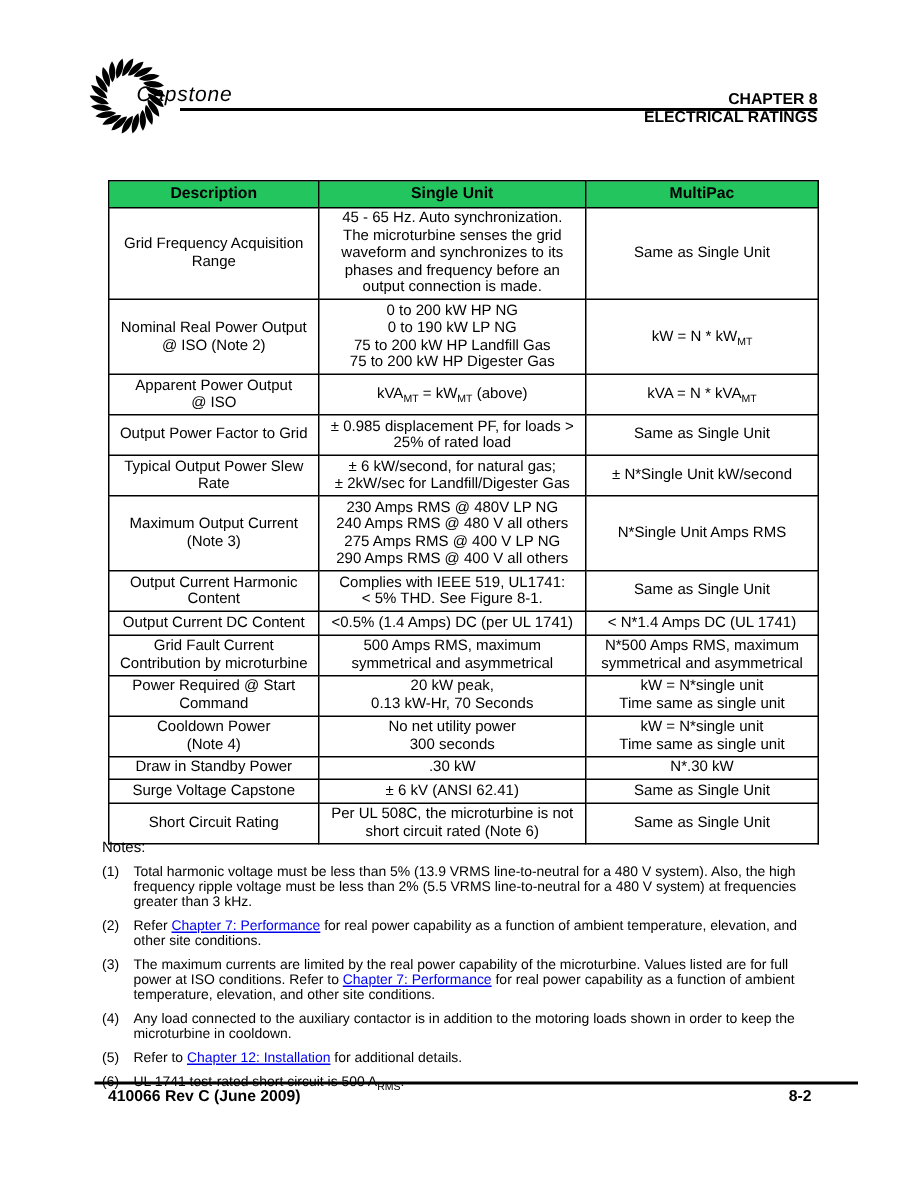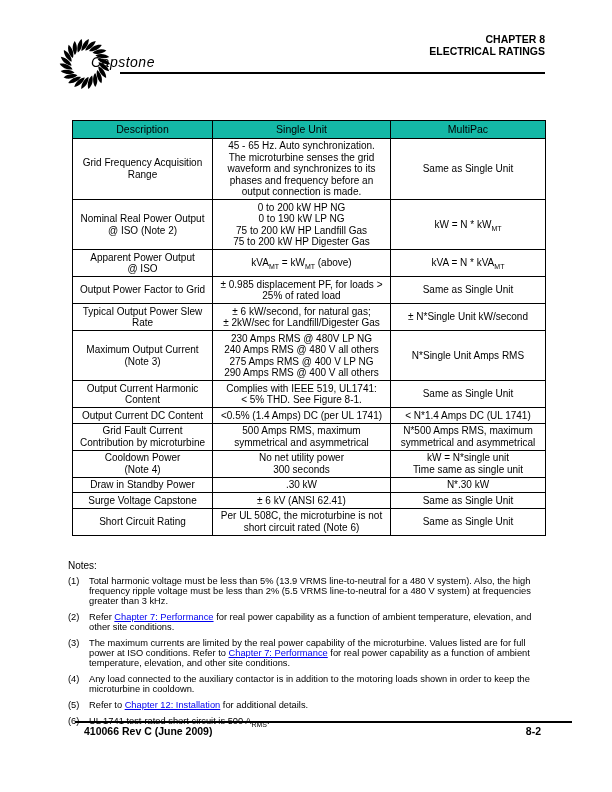--- a/index.html
+++ b/index.html
@@ -3,41 +3,41 @@
 <meta charset="utf-8">
 <style>
   html,body{margin:0;padding:0;background:#e8e8e8;}
   .page{position:relative;width:612px;height:792px;background:#ffffff;margin:0 auto;
         font-family:"Liberation Sans",sans-serif;color:#000;overflow:hidden;}
 
   
   .logo-swirl{position:absolute;left:56px;top:35px;}
   .brand{position:absolute;left:91px;top:54px;font-size:14px;font-weight:normal;font-style:italic;
          letter-spacing:.5px;z-index:2;}
-  .chapter-block{position:absolute;top:33px;right:67px;text-align:right;font-weight:bold;
+  .chapter-block{position:absolute;top:60px;right:67px;text-align:right;font-weight:bold;
                  font-size:10.5px;line-height:12px;}
   .header-rule{position:absolute;left:120px;top:72px;width:425px;height:1.5px;background:#000;}
 
   
   table.ratings{position:absolute;left:72px;top:120px;width:473px;border-collapse:collapse;
                 table-layout:fixed;}
   table.ratings th,table.ratings td{border:1px solid #000;text-align:center;vertical-align:middle;
                 font-size:10px;line-height:11.5px;padding:1.5px 3px;}
-  table.ratings th{background:#14b8a6;font-weight:normal;font-size:10.5px;padding:2.5px 3px;}
+  table.ratings th{background:#22c55e;font-weight:bold;font-size:10.5px;padding:2.5px 3px;}
   table.ratings col.c1{width:140px;} table.ratings col.c2{width:178px;} table.ratings col.c3{width:155px;}
   sub{font-size:7px;line-height:0;}
 
   
   .notes{position:absolute;left:68px;top:561px;width:478px;font-size:9.3px;line-height:10px;}
   .notes-title{font-weight:normal;font-size:10px;margin-bottom:5px;}
   .note-item{display:grid;grid-template-columns:21px 1fr;margin-bottom:6px;}
   .link{color:#0000ee;text-decoration:underline;cursor:pointer;}
 
   
-  .footer{position:absolute;left:0;right:0;top:721px;padding-left:12px;}
+  .footer{position:absolute;left:0;right:0;top:721px;}
   .footer-rule{height:1.5px;background:#000;margin:0 40px 0 63px;}
   .footer-row{display:flex;justify-content:space-between;font-weight:bold;font-size:10.5px;
               padding:2px 71px 0 72px;}
   .disclaimer{width:478px;margin:1px auto 0;text-align:center;font-size:8.3px;line-height:10px;}
 </style>
 </head>
 <body>
 
 <div class="page">
 
@@ -125,20 +125,25 @@
           <td>Output Current DC Content</td>
           <td>&lt;0.5% (1.4 Amps) DC (per UL 1741)</td>
           <td>&lt; N*1.4 Amps DC (UL 1741)</td>
         </tr>
         <tr>
           <td>Grid Fault Current<br>Contribution by microturbine</td>
           <td>500 Amps RMS, maximum<br>symmetrical and asymmetrical</td>
           <td>N*500 Amps RMS, maximum<br>symmetrical and asymmetrical</td>
         </tr>
         <tr>
+          <td>Power Required @ Start<br>Command</td>
+          <td>20 kW peak,<br>0.13 kW-Hr, 70 Seconds</td>
+          <td>kW = N*single unit<br>Time same as single unit</td>
+        </tr>
+        <tr>
           <td>Cooldown Power<br>(Note 4)</td>
           <td>No net utility power<br>300 seconds</td>
           <td>kW = N*single unit<br>Time same as single unit</td>
         </tr>
         <tr>
           <td>Draw in Standby Power</td>
           <td>.30 kW</td>
           <td>N*.30 kW</td>
         </tr>
         <tr>

